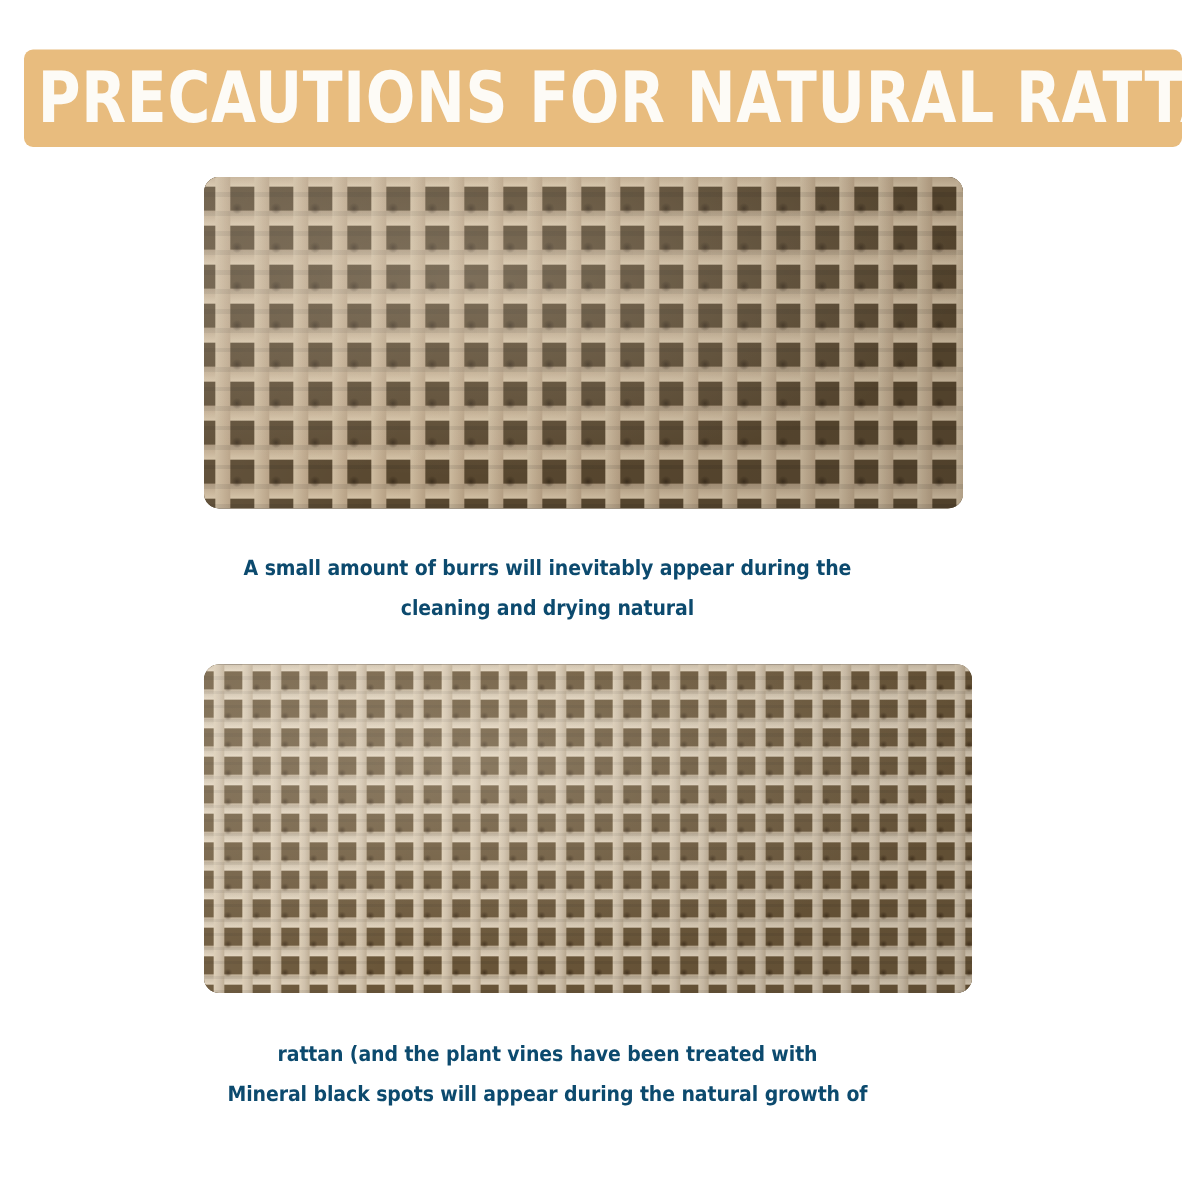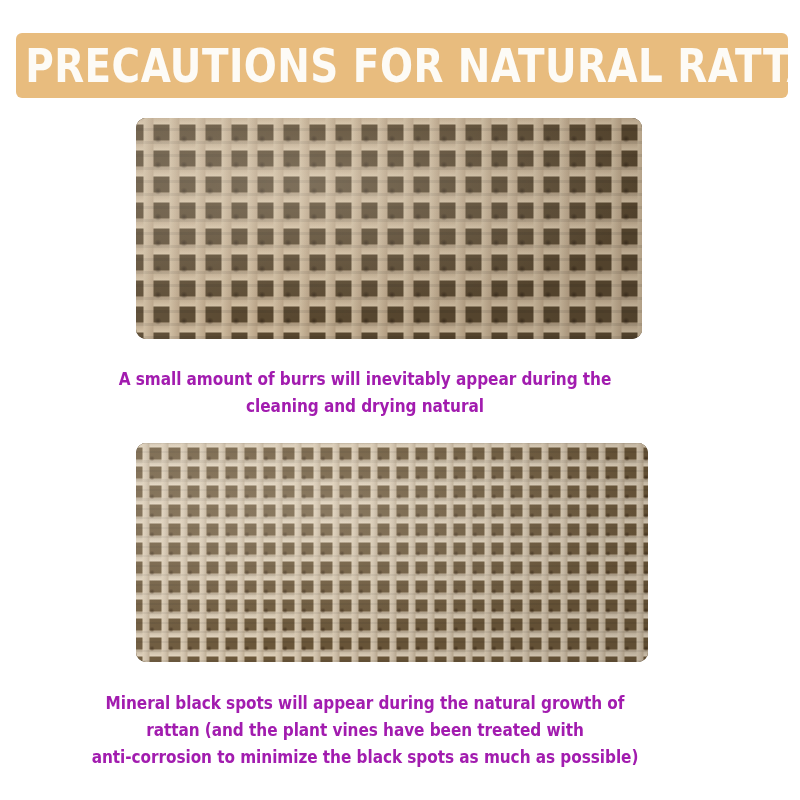--- a/index.html
+++ b/index.html
@@ -195,24 +195,24 @@
       linear-gradient(115deg, rgba(255,255,255,0.10) 0%, rgba(0,0,0,0.0) 35%, rgba(0,0,0,0.10) 100%);
     pointer-events: none;
   }
 
   
   .caption {
     position: absolute;
     left: 0;
     width: 730px;
     text-align: center;
-    color: #a21caf;
+    color: #0c4a6e;
     font-family: "Liberation Sans Narrow", "DejaVu Sans Condensed", "Liberation Sans", sans-serif;
     font-weight: bold;
-    font-size: 17px;
+    font-size: 14px;
     line-height: 27px;
     letter-spacing: -0.05px;
   }
   #caption-burrs { top: 366px; }
   #caption-spots { top: 690px; }
   .caption .line {
     display: block;
     white-space: nowrap;
   }
 </style>
@@ -238,18 +238,17 @@
   </div>
 
   <div class="photo" id="photo-spots">
     <div class="weave weave-b"></div>
     <div class="weave-b-over"></div>
     <div class="weave-b-holes"></div>
     <div class="photo-light"></div>
   </div>
 
   <div class="caption" id="caption-spots">
+    <span class="line">rattan (and the plant vines have been treated with</span>
     <span class="line">Mineral black spots will appear during the natural growth of</span>
-    <span class="line">rattan (and the plant vines have been treated with</span>
-    <span class="line">anti-corrosion to minimize the black spots as much as possible)</span>
   </div>
 
 </div>
 
 </body></html>

